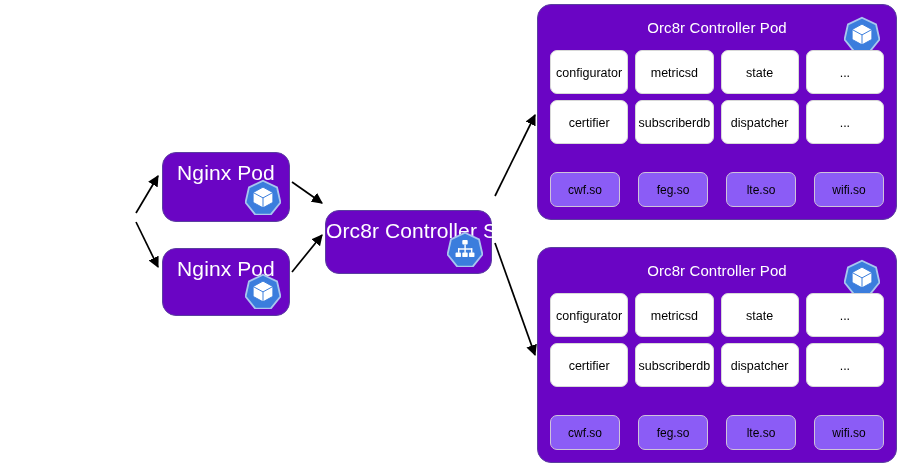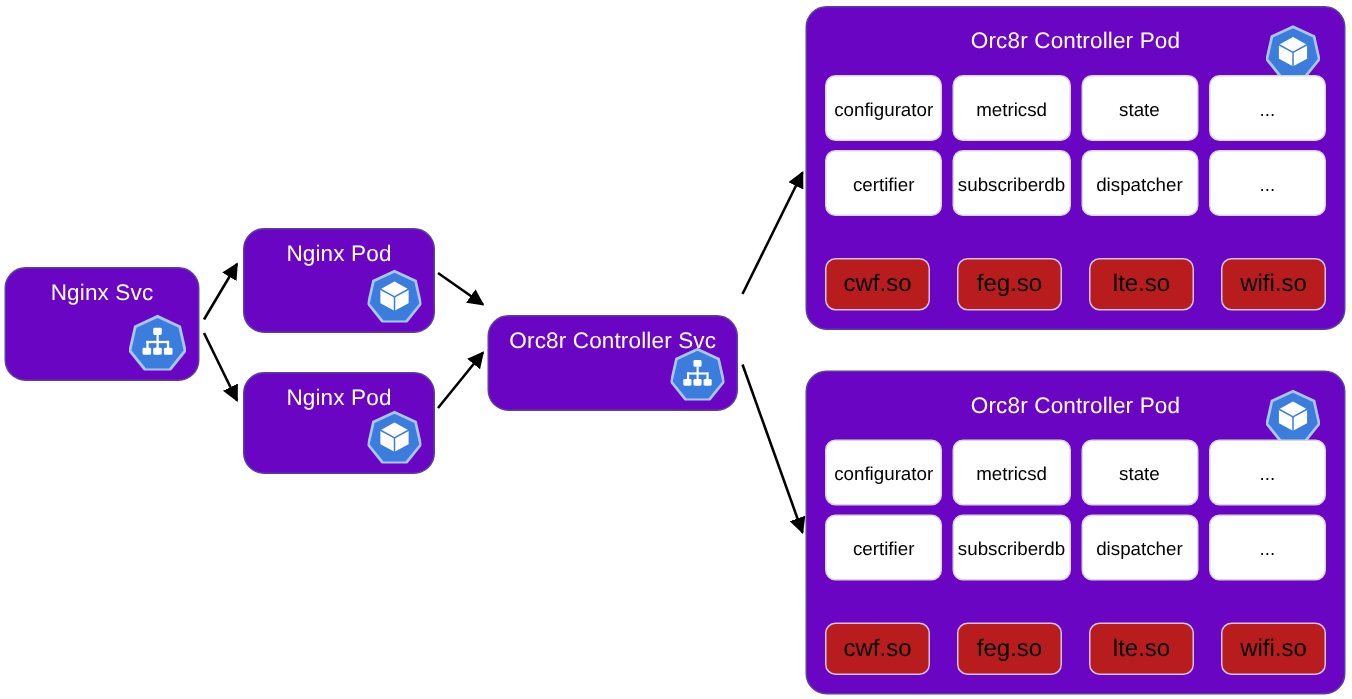--- a/index.html
+++ b/index.html
@@ -44,21 +44,21 @@
     top: 7px;
     text-align: center;
     color: #ffffff;
     font-size: 15.5px;
     font-weight: 400;
     letter-spacing: .1px;
     white-space: nowrap;
   }
 
   
-  .small-node .node-title { top: 8px; font-size: 15px; }
+  .small-node .node-title { top: 8px; font-size: 21px; }
   .small-node .k8s-icon {
     position: absolute;
     right: 8px;
     bottom: 6px;
   }
 
   
   .pod .node-title { top: 14px; font-size: 15px; }
   .pod .k8s-icon {
     position: absolute;
@@ -94,28 +94,28 @@
   .plugin-row {
     position: absolute;
     left: 12px;
     right: 12px;
     bottom: 12px;
     display: grid;
     grid-template-columns: repeat(4, 1fr);
     column-gap: 18px;
   }
   .plugin-box {
-    background: #b91c1c;
+    background: #8b5cf6;
     border: 1px solid #cfc3da;
     border-radius: 7px;
     height: 33px;
     display: flex;
     align-items: center;
     justify-content: center;
-    font-size: 16px;
+    font-size: 12px;
     color: #000000;
   }
 
   .k8s-icon { display: block; line-height: 0; }
 </style>
 </head>
 <body>
 
 <div id="canvas">
 
@@ -128,88 +128,69 @@
     <g stroke="#000000" stroke-width="1.7" fill="none" marker-end="url(#ah)">
       <line x1="136" y1="213" x2="158" y2="176"></line>
       <line x1="136" y1="222" x2="158" y2="267"></line>
       <line x1="292" y1="182" x2="322" y2="203"></line>
       <line x1="292" y1="272" x2="322" y2="235"></line>
       <line x1="495" y1="196" x2="535" y2="115"></line>
       <line x1="495" y1="243" x2="535" y2="355"></line>
     </g>
   </svg>
 
-  <div class="node small-node" style="left:3px; top:178px; width:130px; height:76px;">
-    <div class="node-title">Nginx Svc</div>
-    <span class="k8s-icon">
-      <svg width="38" height="38" viewBox="0 0 40 40">
+
+  <div class="node small-node" style="left:162px; top:152px; width:128px; height:70px;">
+    <div class="node-title">Nginx Pod</div>
+    <span class="k8s-icon">
+      <svg width="36" height="36" viewBox="0 0 40 40">
+        <polygon points="20,2 35.6,9.3 39.4,26.1 28.6,39.6 11.4,39.6 0.6,26.1 4.4,9.3" fill="#3b7ddd" stroke="#a9c6ef" stroke-width="2"></polygon>
+        <g stroke="#3b7ddd" stroke-width="1.1" stroke-linejoin="round">
+          <polygon points="20,9 31,15 31,26 20,32 9,26 9,15" fill="#ffffff"></polygon>
+          <polyline points="9,15 20,21 31,15" fill="none"></polyline>
+          <line x1="20" y1="21" x2="20" y2="32"></line>
+        </g>
+      </svg>
+    </span>
+  </div>
+
+  <div class="node small-node" style="left:162px; top:248px; width:128px; height:68px;">
+    <div class="node-title">Nginx Pod</div>
+    <span class="k8s-icon">
+      <svg width="36" height="36" viewBox="0 0 40 40">
+        <polygon points="20,2 35.6,9.3 39.4,26.1 28.6,39.6 11.4,39.6 0.6,26.1 4.4,9.3" fill="#3b7ddd" stroke="#a9c6ef" stroke-width="2"></polygon>
+        <g stroke="#3b7ddd" stroke-width="1.1" stroke-linejoin="round">
+          <polygon points="20,9 31,15 31,26 20,32 9,26 9,15" fill="#ffffff"></polygon>
+          <polyline points="9,15 20,21 31,15" fill="none"></polyline>
+          <line x1="20" y1="21" x2="20" y2="32"></line>
+        </g>
+      </svg>
+    </span>
+  </div>
+
+  <div class="node small-node" style="left:325px; top:186px; width:167px; height:64px;margin-top:24px;">
+    <div class="node-title">Orc8r Controller Svc</div>
+    <span class="k8s-icon">
+      <svg width="36" height="36" viewBox="0 0 40 40">
         <polygon points="20,2 35.6,9.3 39.4,26.1 28.6,39.6 11.4,39.6 0.6,26.1 4.4,9.3" fill="#3b7ddd" stroke="#a9c6ef" stroke-width="2"></polygon>
         <g fill="#ffffff">
           <rect x="17" y="10" width="6" height="5" rx="1"></rect>
           <rect x="9.5" y="24" width="6" height="5" rx="1"></rect>
           <rect x="17" y="24" width="6" height="5" rx="1"></rect>
           <rect x="24.5" y="24" width="6" height="5" rx="1"></rect>
           <rect x="19.3" y="15" width="1.6" height="4.4"></rect>
           <rect x="12.2" y="19.2" width="15.8" height="1.6"></rect>
           <rect x="12.2" y="19.2" width="1.6" height="5"></rect>
           <rect x="19.3" y="19.2" width="1.6" height="5"></rect>
           <rect x="26.6" y="19.2" width="1.6" height="5"></rect>
         </g>
       </svg>
     </span>
   </div>
 
-  <div class="node small-node" style="left:162px; top:152px; width:128px; height:70px;">
-    <div class="node-title">Nginx Pod</div>
-    <span class="k8s-icon">
-      <svg width="36" height="36" viewBox="0 0 40 40">
-        <polygon points="20,2 35.6,9.3 39.4,26.1 28.6,39.6 11.4,39.6 0.6,26.1 4.4,9.3" fill="#3b7ddd" stroke="#a9c6ef" stroke-width="2"></polygon>
-        <g stroke="#3b7ddd" stroke-width="1.1" stroke-linejoin="round">
-          <polygon points="20,9 31,15 31,26 20,32 9,26 9,15" fill="#ffffff"></polygon>
-          <polyline points="9,15 20,21 31,15" fill="none"></polyline>
-          <line x1="20" y1="21" x2="20" y2="32"></line>
-        </g>
-      </svg>
-    </span>
-  </div>
-
-  <div class="node small-node" style="left:162px; top:248px; width:128px; height:68px;">
-    <div class="node-title">Nginx Pod</div>
-    <span class="k8s-icon">
-      <svg width="36" height="36" viewBox="0 0 40 40">
-        <polygon points="20,2 35.6,9.3 39.4,26.1 28.6,39.6 11.4,39.6 0.6,26.1 4.4,9.3" fill="#3b7ddd" stroke="#a9c6ef" stroke-width="2"></polygon>
-        <g stroke="#3b7ddd" stroke-width="1.1" stroke-linejoin="round">
-          <polygon points="20,9 31,15 31,26 20,32 9,26 9,15" fill="#ffffff"></polygon>
-          <polyline points="9,15 20,21 31,15" fill="none"></polyline>
-          <line x1="20" y1="21" x2="20" y2="32"></line>
-        </g>
-      </svg>
-    </span>
-  </div>
-
-  <div class="node small-node" style="left:325px; top:186px; width:167px; height:64px;margin-top:24px;">
-    <div class="node-title">Orc8r Controller Svc</div>
-    <span class="k8s-icon">
-      <svg width="36" height="36" viewBox="0 0 40 40">
-        <polygon points="20,2 35.6,9.3 39.4,26.1 28.6,39.6 11.4,39.6 0.6,26.1 4.4,9.3" fill="#3b7ddd" stroke="#a9c6ef" stroke-width="2"></polygon>
-        <g fill="#ffffff">
-          <rect x="17" y="10" width="6" height="5" rx="1"></rect>
-          <rect x="9.5" y="24" width="6" height="5" rx="1"></rect>
-          <rect x="17" y="24" width="6" height="5" rx="1"></rect>
-          <rect x="24.5" y="24" width="6" height="5" rx="1"></rect>
-          <rect x="19.3" y="15" width="1.6" height="4.4"></rect>
-          <rect x="12.2" y="19.2" width="15.8" height="1.6"></rect>
-          <rect x="12.2" y="19.2" width="1.6" height="5"></rect>
-          <rect x="19.3" y="19.2" width="1.6" height="5"></rect>
-          <rect x="26.6" y="19.2" width="1.6" height="5"></rect>
-        </g>
-      </svg>
-    </span>
-  </div>
-
   <div class="node pod" style="left:537px; top:4px; width:360px; height:216px;">
     <div class="node-title">Orc8r Controller Pod</div>
     <span class="k8s-icon">
       <svg width="36" height="36" viewBox="0 0 40 40">
         <polygon points="20,2 35.6,9.3 39.4,26.1 28.6,39.6 11.4,39.6 0.6,26.1 4.4,9.3" fill="#3b7ddd" stroke="#a9c6ef" stroke-width="2"></polygon>
         <g stroke="#3b7ddd" stroke-width="1.1" stroke-linejoin="round">
           <polygon points="20,9 31,15 31,26 20,32 9,26 9,15" fill="#ffffff"></polygon>
           <polyline points="9,15 20,21 31,15" fill="none"></polyline>
           <line x1="20" y1="21" x2="20" y2="32"></line>
         </g>

